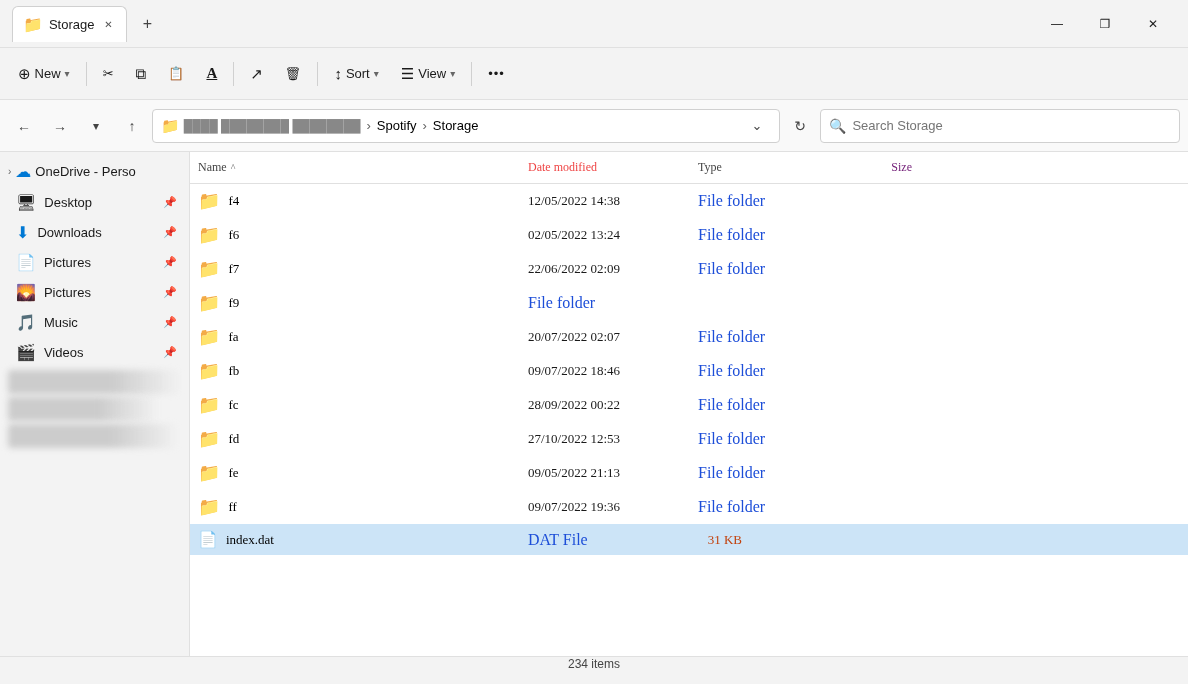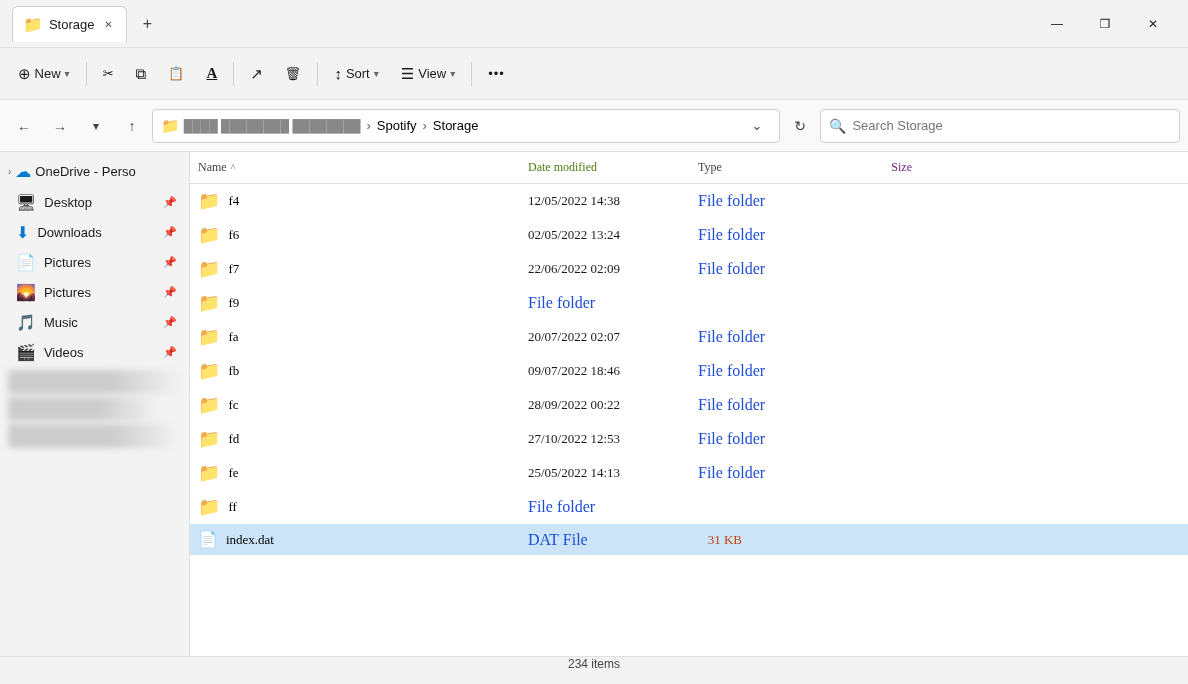--- a/index.html
+++ b/index.html
@@ -195,21 +195,21 @@
       display: flex;
       align-items: center;
       padding: 4px 0;
       border-bottom: 1px solid #e0e0e0;
       background: white;
       position: sticky;
       top: 0;
       z-index: 10;
     }
     .col-name { width: 330px; padding: 4px 8px; font-size: 12px; color: #444; display: flex; align-items: center; gap: 4px; cursor: pointer; }
-    .col-date { width: 170px; padding: 4px 8px; font-size: 12px; color: #4d7c0f; }
+    .col-date { width: 170px; padding: 4px 8px; font-size: 12px; color: #ef4444; }
     .col-type { width: 130px; padding: 4px 8px; font-size: 12px; color: #444; }
     .col-size { width: 100px; padding: 4px 8px; font-size: 12px; color: #701a75; text-align: right; }
     .col-sort-arrow { font-size: 10px; color: #666; }
 
     .file-row {
       display: flex;
       align-items: center;
       padding: 2px 0;
       cursor: pointer;
       border-radius: 0;
@@ -488,29 +488,30 @@
       </div>
       <div class="file-cell-date">27/10/2022 12:53</div>
       <div class="file-cell-type">File folder</div>
       <div class="file-cell-size"></div>
     </div>
         <div class="file-row">
       <div class="file-cell-name">
         <span class="folder-icon">📁</span>
         <span>fe</span>
       </div>
-      <div class="file-cell-date">25/05/2022 14:13</div>
+      <div class="file-cell-date">09/05/2022 21:13</div>
       <div class="file-cell-type">File folder</div>
       <div class="file-cell-size"></div>
     </div>
         <div class="file-row">
       <div class="file-cell-name">
         <span class="folder-icon">📁</span>
         <span>ff</span>
       </div>
+      <div class="file-cell-date">09/07/2022 19:36</div>
       <div class="file-cell-type">File folder</div>
       <div class="file-cell-size"></div>
     </div>
       </div>
 
     <div id="file-rows">
         <div class="file-row selected">
       <div class="file-cell-name">
         <span class="file-icon-dat">📄</span>
         <span>index.dat</span>

